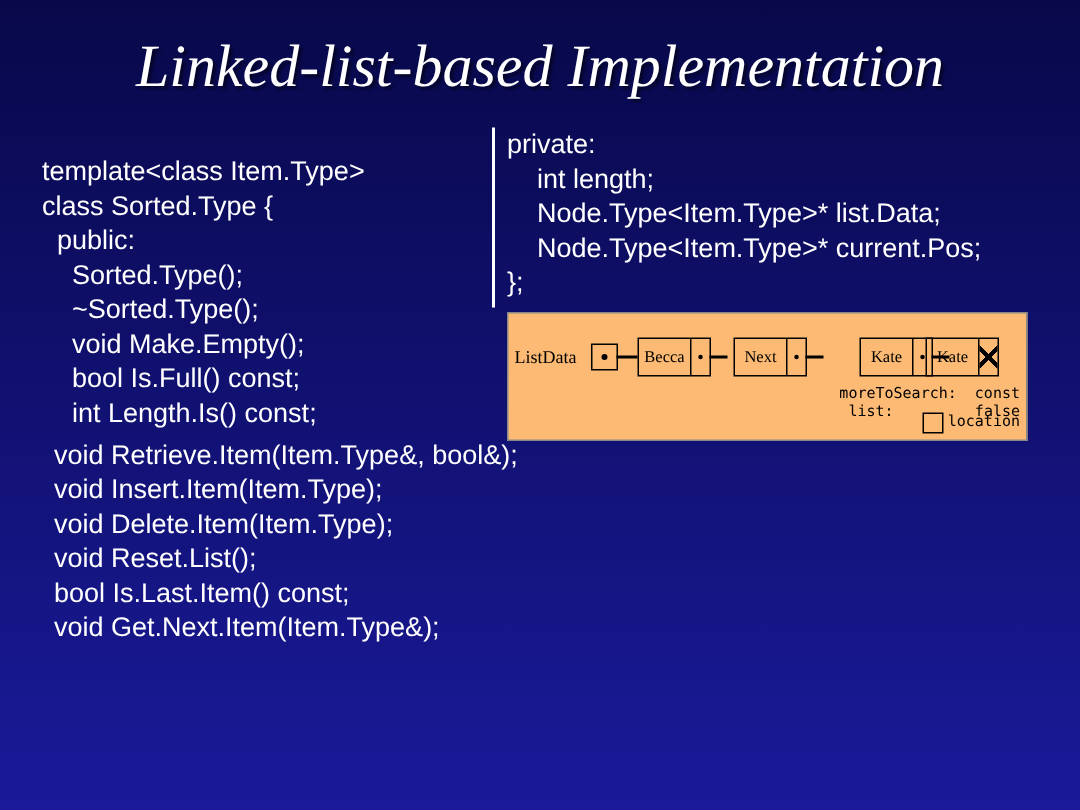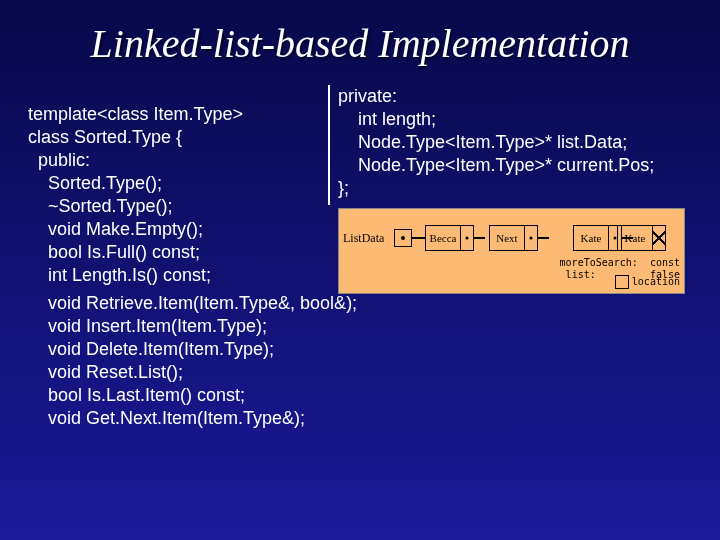--- a/index.html
+++ b/index.html
@@ -156,21 +156,21 @@
     font-family: monospace;
     font-size: 10px;
     display: flex;
     align-items: center;
     gap: 3px;
   }
   .d-location .box {
     width: 12px; height: 12px; border: 1px solid #000;
   }
   .full-width-code {
-    padding: 0 28px;
+    padding: 0 16px;
     font-size: 18px;
     line-height: 1.28;
     white-space: pre;
     margin-top: -2px;
   }
 </style>
 </head>
 <body>
 
 <div class="title">Linked-list-based Implementation</div>

